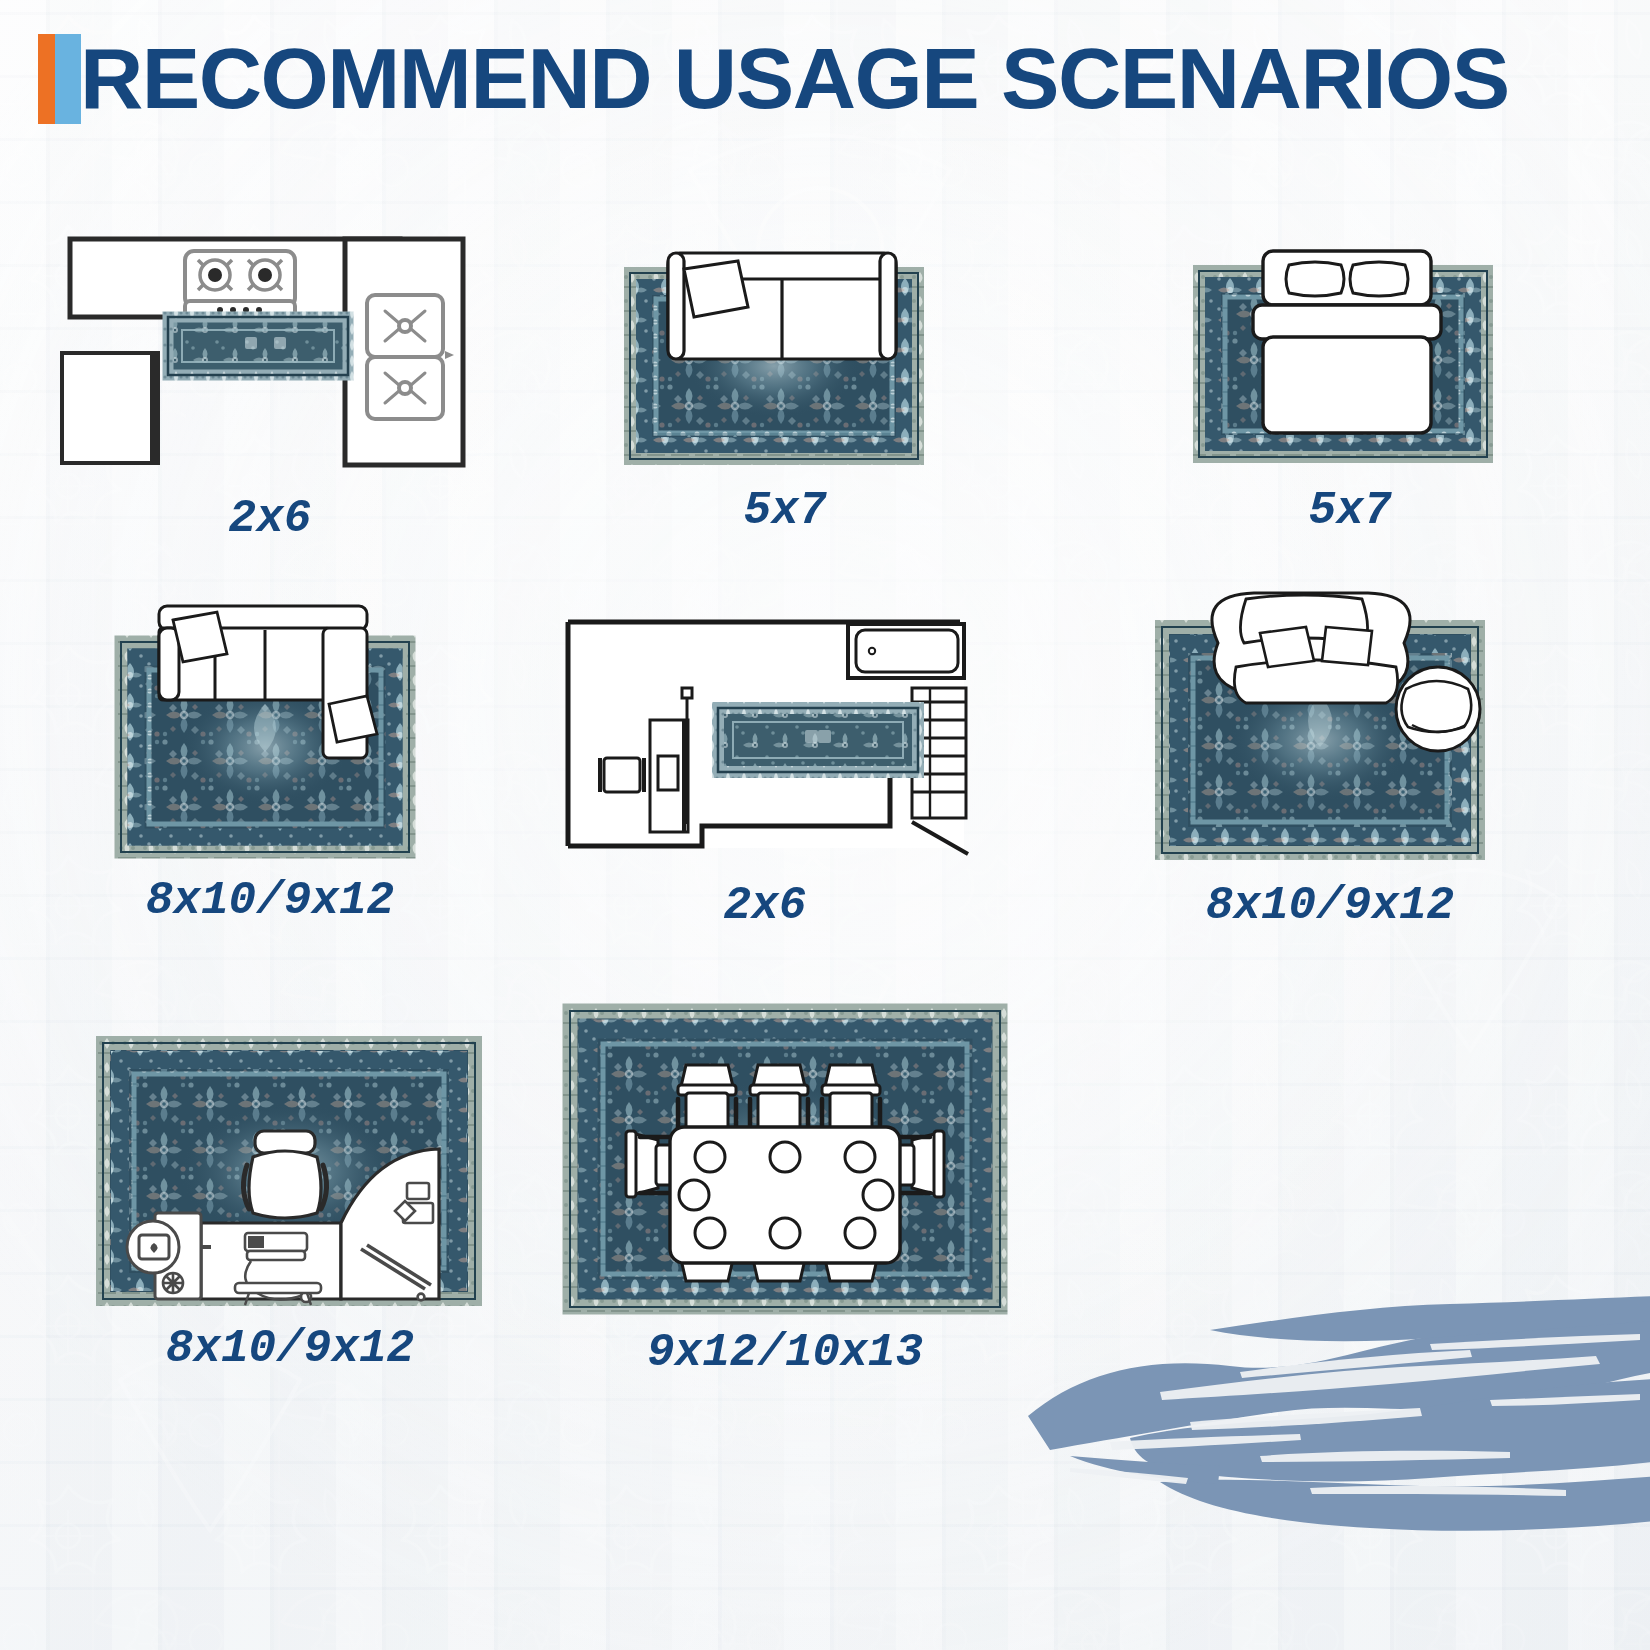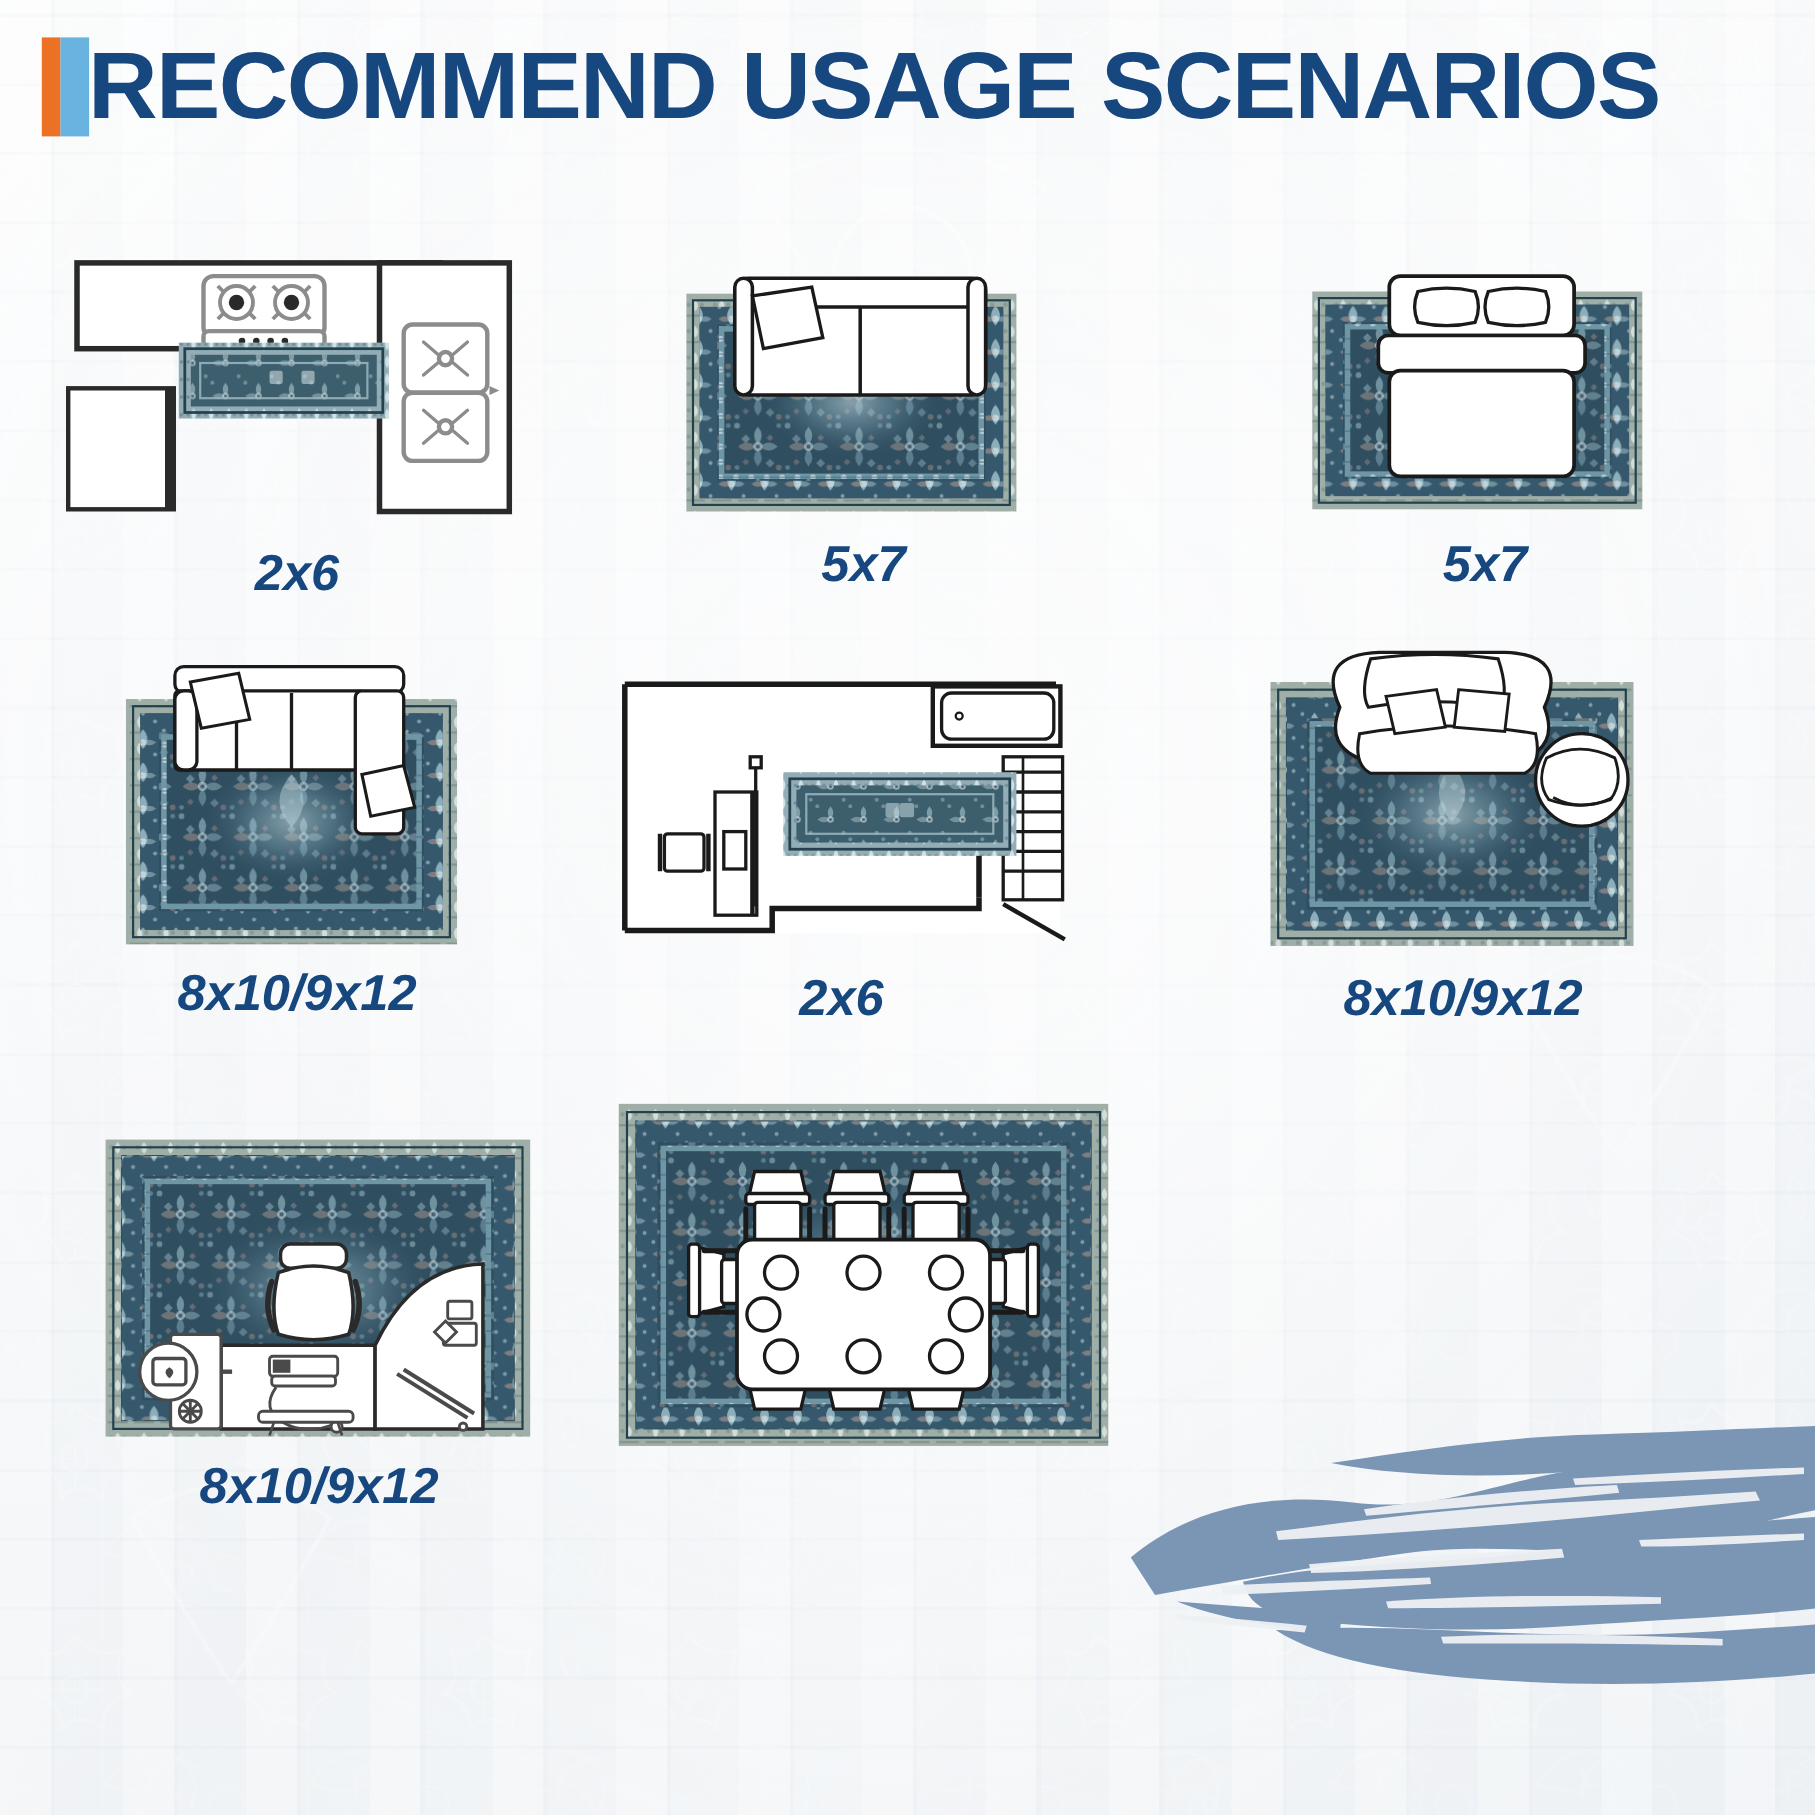--- a/index.html
+++ b/index.html
@@ -52,21 +52,21 @@
 
   
   #brush{position:absolute;left:1010px;top:1120px;width:660px;height:420px;z-index:2;}
 
   
   .scene{position:absolute;z-index:4;}
   .scene .art{position:relative;}
   .scene .caption{
     position:absolute;left:0;width:100%;
     text-align:center;
-    font-family:Liberation Sans, sans-serif;
+    font-family:Liberation Mono, monospace;
     font-weight:700;font-style:italic;
     font-size:46px;
     color:#16477E;
     white-space:nowrap;
   }
 
   
   #s-kitchen   {left:40px;  top:225px; width:460px;height:330px;}
   #s-kitchen   .caption{top:268px;}
   #s-sofa      {left:620px; top:245px; width:330px;height:290px;}
@@ -623,13 +623,14 @@
           <circle cx="300" cy="152" r="15"></circle>
           <circle cx="150" cy="228" r="15"></circle>
           <circle cx="225" cy="228" r="15"></circle>
           <circle cx="300" cy="228" r="15"></circle>
           <circle cx="134" cy="190" r="15"></circle>
           <circle cx="318" cy="190" r="15"></circle>
         </g>
       </g>
     </svg>
   </div>
+  <div class="caption">9x12/10x13</div>
 </div>
 
 </body></html>

